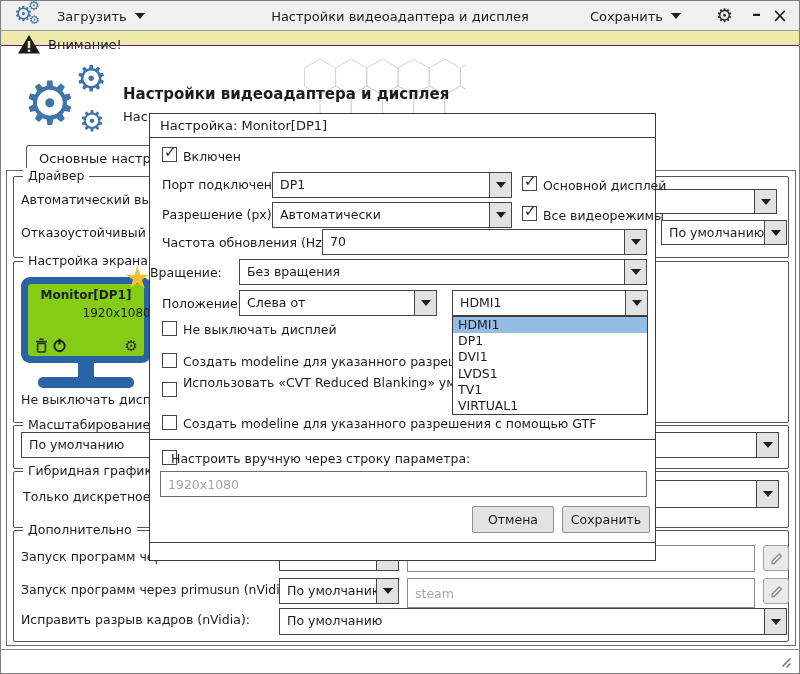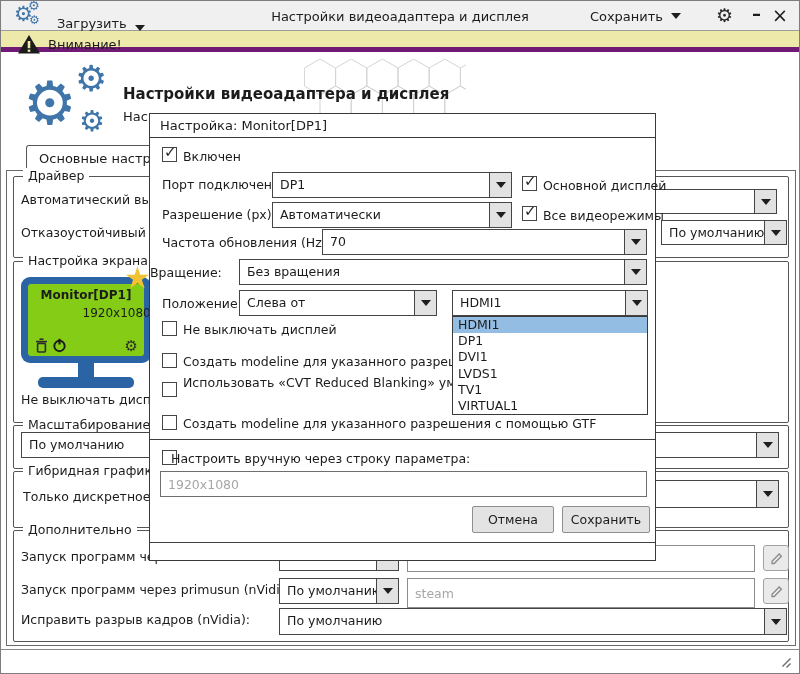--- a/index.html
+++ b/index.html
@@ -7,30 +7,30 @@
   body { font-family:"DejaVu Sans",sans-serif; color:#1c1c1c; }
   #app { position:relative; width:800px; height:674px; background:#fff; border:1px solid #7d7d7d; overflow:hidden; }
 
   
   #titlebar { position:absolute; left:0; top:0; width:100%; height:30px; background:#f0f0f0; border-bottom:1px solid #9c9c9c; }
   .tb-logo { position:absolute; left:13px; top:0; width:34px; height:30px; color:#3f75a8; line-height:1; }
   .tb-logo .g1 { position:absolute; left:0; top:3px; font-size:21px; }
   .tb-logo .g2 { position:absolute; left:14px; top:-2px; font-size:13px; }
   .tb-logo .g3 { position:absolute; left:15px; top:13px; font-size:12px; }
   .tb-btn { position:absolute; top:0; height:30px; display:flex; align-items:center; gap:8px; font-size:13px; cursor:default; }
-  #load-btn { left:56px;align-items:flex-end; }
+  #load-btn { left:56px; }
   #save-btn { right:118px; }
   .tri-down { width:0; height:0; border-left:5px solid transparent; border-right:5px solid transparent; border-top:6px solid #1e1e1e; }
   #tb-title { position:absolute; left:0; top:8px; width:100%; text-align:center; font-size:13px; }
   #tb-gear { position:absolute; right:66px; top:5px; font-size:19px; color:#2a2a2a; line-height:1; }
   #tb-min { position:absolute; right:38px; top:2px; font-size:18px; font-weight:bold; }
   #tb-close { position:absolute; right:11px; top:3px; font-size:19px; }
 
   
-  #warnbar { position:absolute; left:0; top:30px; width:100%; height:21px; background:#ede9ab; border-bottom:5px solid #701a75; }
+  #warnbar { position:absolute; left:0; top:30px; width:100%; height:15px; background:#ede9ab; border-bottom:1px solid #701a75; }
   #warn-tri { position:absolute; left:16px; top:3px; }
   #warn-text { position:absolute; left:47px; top:6px; font-size:13px; }
 
   
   #hexes { position:absolute; left:303px; top:58px; width:162px; height:100px; opacity:.85; }
   #logo { position:absolute; left:22px; top:64px; width:100px; height:84px; color:#3f75a8; line-height:1; }
   #logo .g1 { position:absolute; left:0; top:8px; font-size:60px; }
   #logo .g2 { position:absolute; left:52px; top:-4px; font-size:36px; }
   #logo .g3 { position:absolute; left:56px; top:42px; font-size:29px; }
   #hdr-title { position:absolute; left:122px; top:84px; font-size:15px; font-weight:bold; white-space:nowrap; }

